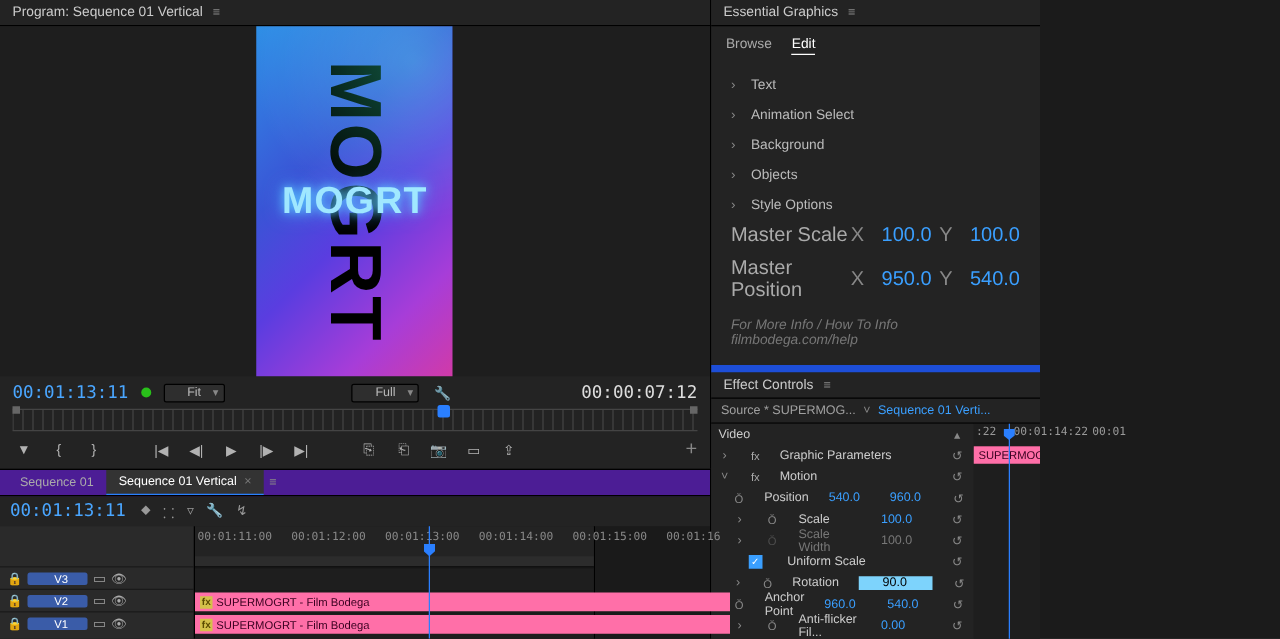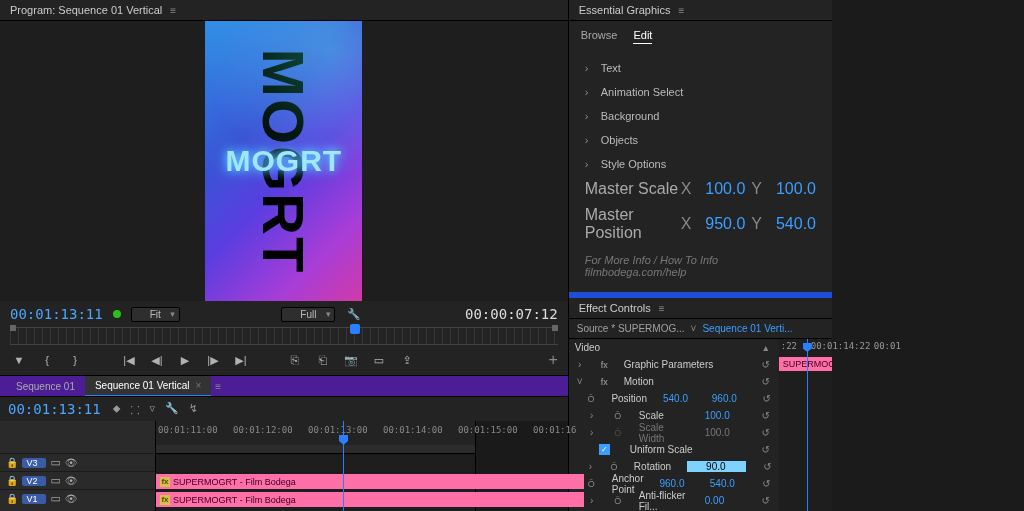--- a/index.html
+++ b/index.html
@@ -34,21 +34,21 @@
 .tl-tabs{display:flex;align-items:center;background:#4c1d95;padding:0 6px;font-size:10px;border-bottom:1px solid #000}
 .tl-tab{padding:4px 10px;color:#aaa}
 .tl-tab.active{background:#333;color:#fff;border-bottom:1px solid #2a7fff}
 .tl-tab .x{margin-left:6px;color:#777}
 .tl-head{display:flex;align-items:center;padding:4px 8px;gap:12px}
 .tl-tools{display:flex;gap:10px;color:#999}
 .tl-tools span{cursor:pointer}
 .tl-body{flex:1;display:flex;position:relative}
 .track-headers{width:155px;background:#2a2a2a;border-right:1px solid #000;padding-top:32px}
 .trk-row{display:flex;align-items:center;height:17px;gap:4px;padding:0 6px;border-top:1px solid #1a1a1a}
-.trk-label{background:#3a5ca8;color:#fff;font-size:9px;padding:0 4px;border-radius:2px;min-width:16px;text-align:left}
+.trk-label{background:#3a5ca8;color:#fff;font-size:9px;padding:0 16px;border-radius:2px;min-width:16px;text-align:right}
 .lock,.eye{font-size:10px;color:#aaa}
 .tl-tracks{flex:1;position:relative;background:#1e1e1e}
 .tl-ruler{height:32px;position:relative;border-bottom:1px solid #000;background:#232323}
 .tl-ruler .tick{position:absolute;top:4px;font-size:9px;color:#888;font-family:Consolas,monospace}
 .tl-ruler .bar{position:absolute;left:0;right:0;bottom:0;height:8px;background:#2c2c2c}
 .playhead-line{position:absolute;top:0;bottom:0;width:1px;background:#2a7fff}
 .playhead-line::before{content:"";position:absolute;top:14px;left:-4px;width:9px;height:10px;background:#2a7fff;clip-path:polygon(0 0,100% 0,100% 60%,50% 100%,0 60%)}
 .clip-row{height:17px;position:relative;border-top:1px solid #1a1a1a}
 .clip{position:absolute;top:1px;height:15px;background:#ff6fa8;font-size:9px;color:#3a0020;display:flex;align-items:center;padding:0 4px;white-space:nowrap;overflow:hidden}
 .clip .fx{display:inline-block;width:10px;height:10px;background:#d4c14a;margin-right:3px;font-size:8px;line-height:10px;text-align:center;color:#5a4a00;font-weight:bold}

